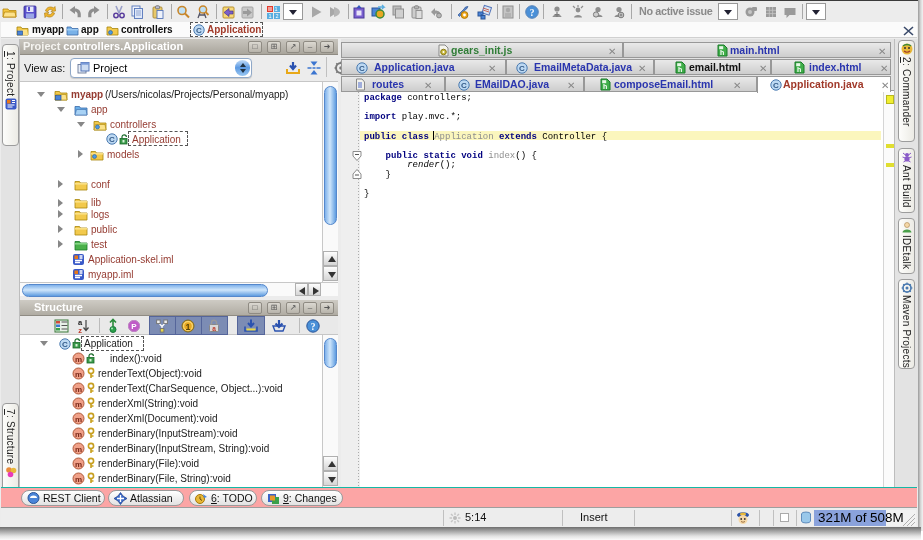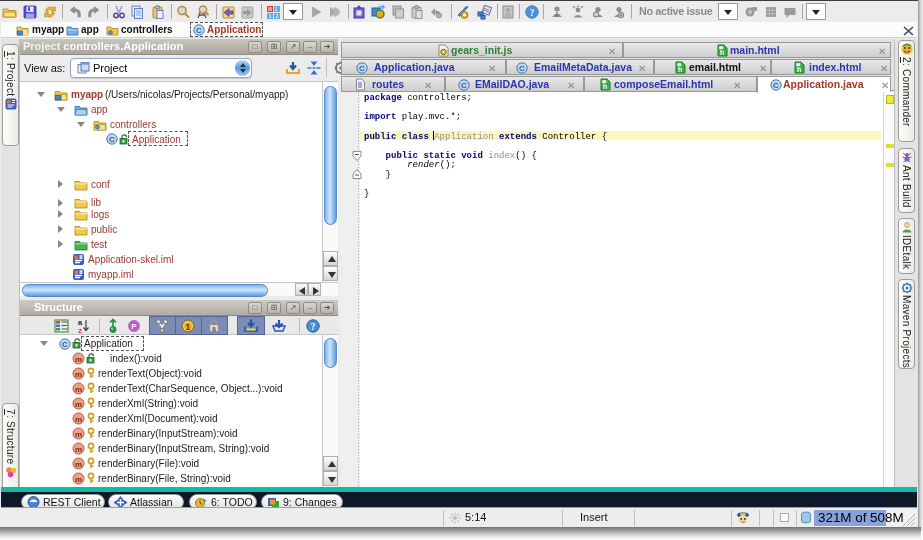--- a/index.html
+++ b/index.html
@@ -52,21 +52,21 @@
 .tab.active { background:#fff; color:#a0392a; }
 .tab .x { position:absolute; top:1px; color:#888; font-size:10px; }
 .tab .lbl { position:absolute; font-weight:bold; }
 #code { position:absolute; left:0; top:53px; width:542px; height:395px; font-family:"Liberation Mono",monospace; font-size:9px; }
 #gutter { position:absolute; left:0; top:53px; width:19px; height:395px; background:#efefef; }
 .cl { position:absolute; left:23px; white-space:pre; color:#000; }
 .kw { font-weight:bold; color:#00007f; }
 .gray { color:#8e8e8e; }
 #stripe { position:absolute; left:542px; top:53px; width:11px; height:395px; background:#fbfbfb; border-left:1px solid #d5d5d5; }
 
-#botband { position:absolute; left:1px; top:487px; width:916px; height:20px; background:#0f172a; border-top:5px solid #14b8a6; }
+#botband { position:absolute; left:1px; top:487px; width:916px; height:20px; background:#fca5a5; border-top:1px solid #14b8a6; }
 .bbtn { position:absolute; top:2px; height:16px; background:linear-gradient(180deg,#ffffff,#e2e2e2); border:1px solid #9b9b9b; border-radius:8px; font-size:11px; line-height:14px; color:#111; white-space:nowrap; }
 #statusbar { position:absolute; left:1px; top:507px; width:916px; height:20px; background:#ededed; border-top:1px solid #9e9e9e; font-size:11px; color:#111; }
 .ssep { position:absolute; top:2px; width:1px; height:16px; background:#c0c0c0; }
 </style>
 </head>
 <body>
 <div id="win">
   <div id="topline"></div>
 
   <div id="toolbar">
@@ -384,20 +384,29 @@
             <text x="6" y="9" font-size="8" font-weight="bold" fill="#335a88" text-anchor="middle" font-family="Liberation Sans">C</text>
           </svg>
         <svg width="10" height="11" style="position:absolute;left:99px;top:2px">
             <rect x="1" y="4.5" width="7" height="5.5" fill="#3a9a4a" stroke="#1a6a2a" stroke-width="0.8"></rect>
             <path d="M3 4.5 V3 a2.2 2.2 0 0 1 4.4 0" fill="none" stroke="#1a6a2a" stroke-width="1.2"></path>
             <rect x="3.5" y="6" width="2" height="2.5" fill="#d8f0d8"></rect>
           </svg>
         <div style="position:absolute;left:108px;top:-0.5px;width:60px;height:15px;border:1px dashed #555;"></div>
         <span style="position:absolute;left:112px;">Application</span>
       </div>
+      <div class="trow" style="left:0;top:64.5px;width:300px;">
+        <div class="arrow arr-r" style="left:58px"></div>
+        <svg width="14" height="13" style="position:absolute;left:70px;top:1px">
+            <path d="M1 3.5 L5.5 3.5 L6.5 5 L13 5 L13 12 L1 12 Z" fill="#f2c94c" stroke="#a8860b" stroke-width="0.8"></path>
+            <path d="M1 5.8 h12" stroke="#fbe28a" stroke-width="1.5"></path>
+            <circle cx="4.5" cy="8.5" r="2" fill="#4a9ae0" stroke="#2a5a9a" stroke-width="0.6"></circle>
+          </svg>
+        <span style="position:absolute;left:87px;">models</span>
+      </div>
       <div class="trow" style="left:0;top:94.5px;width:300px;">
         <div class="arrow arr-r" style="left:38px"></div>
         <svg width="14" height="13" style="position:absolute;left:54px;top:1px">
             <path d="M1 3.5 L5.5 3.5 L6.5 5 L13 5 L13 12 L1 12 Z" fill="#f2c94c" stroke="#a8860b" stroke-width="0.8"></path>
             <path d="M1 5.8 h12" stroke="#fbe28a" stroke-width="1.5"></path>
           </svg>
         <span style="position:absolute;left:71px;">conf</span>
       </div>
       <div class="trow" style="left:0;top:113px;width:300px;">
         <div class="arrow arr-r" style="left:38px"></div>

